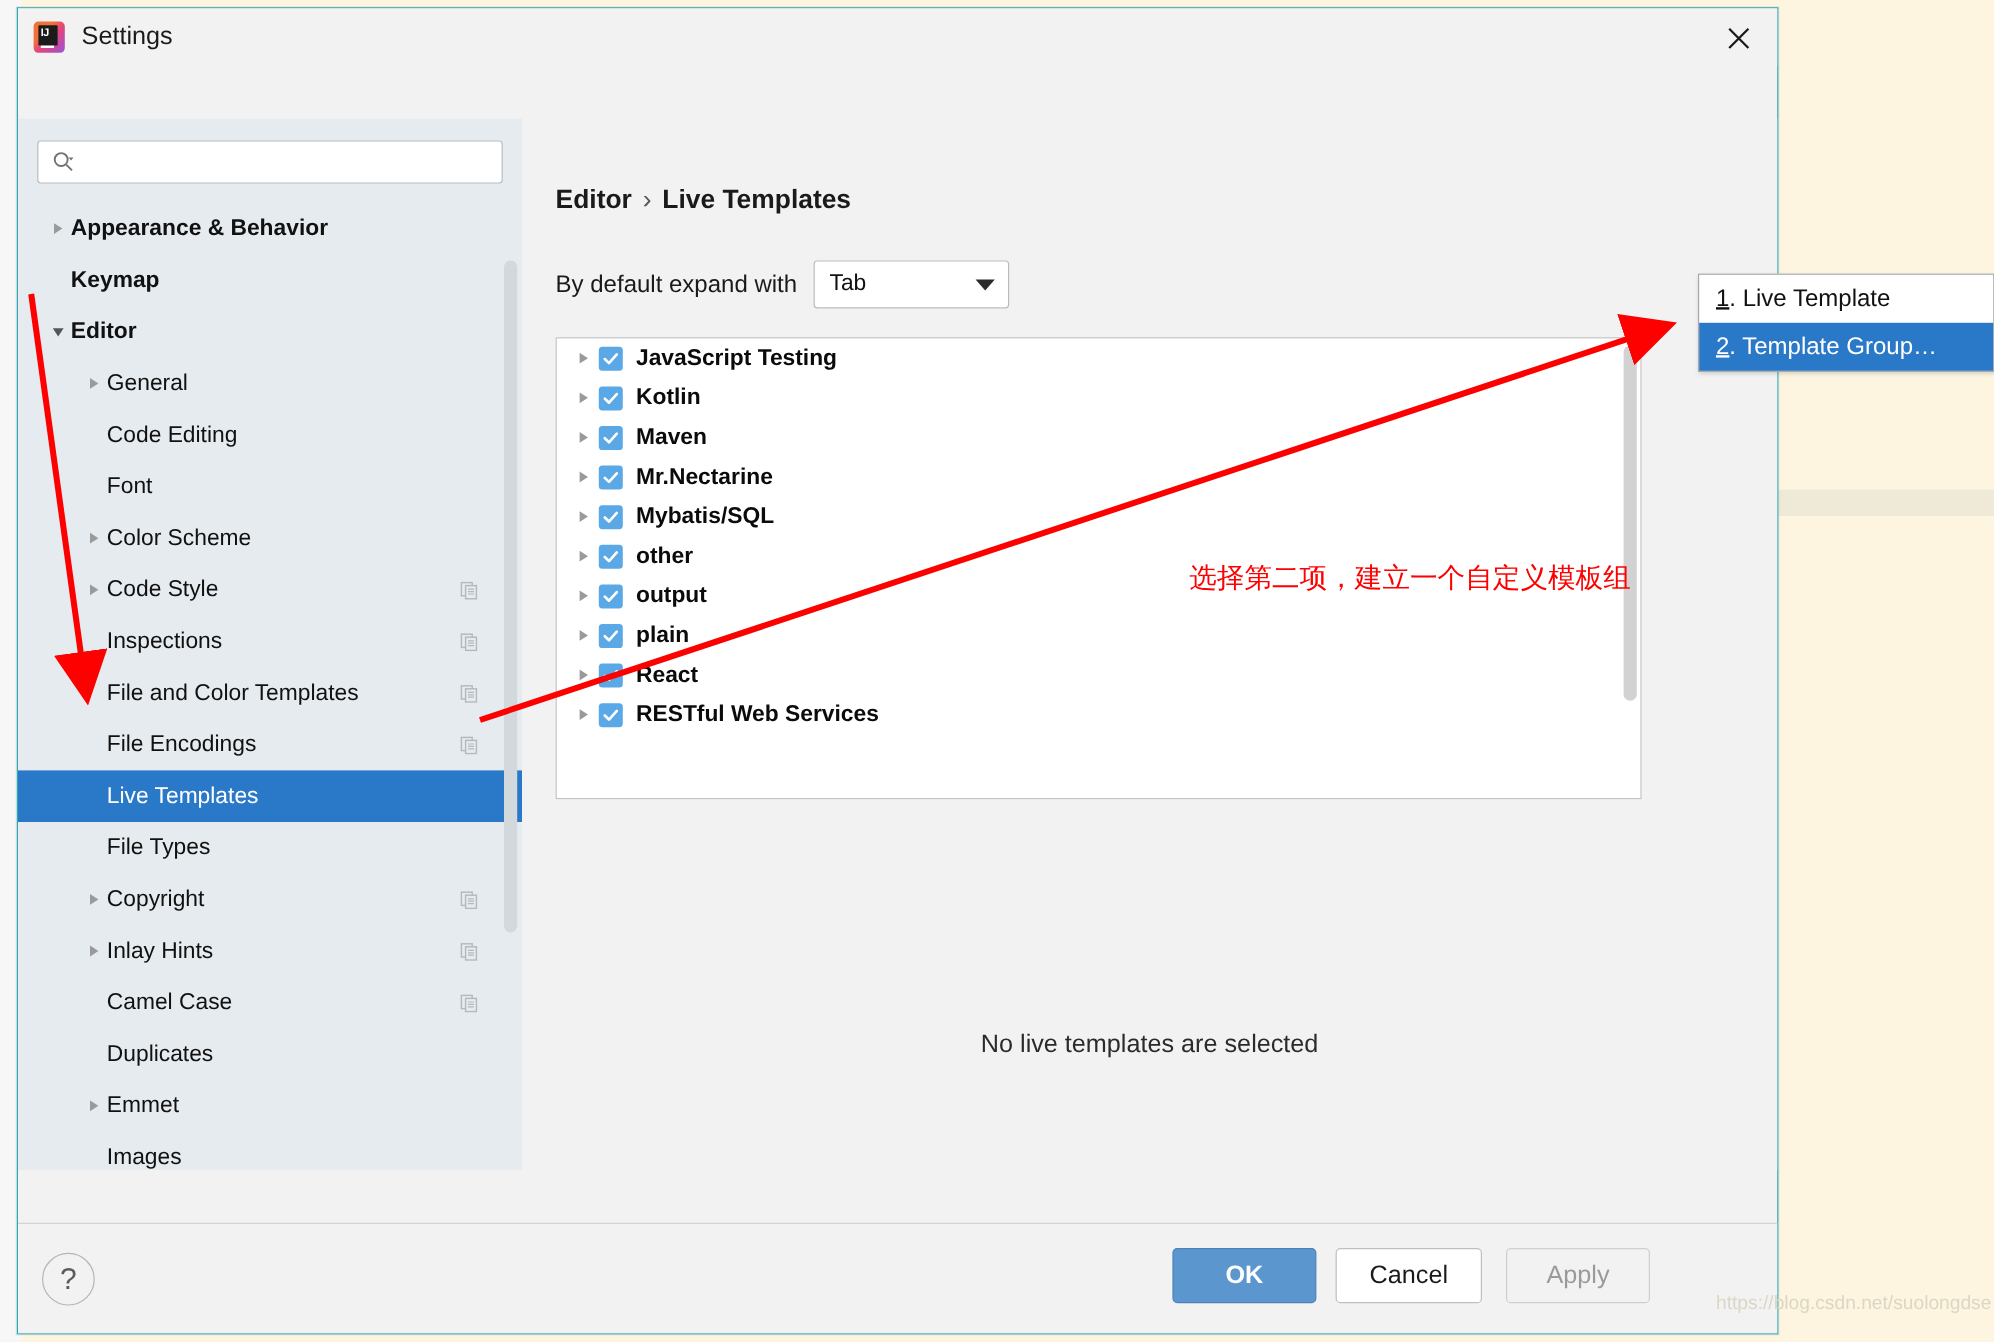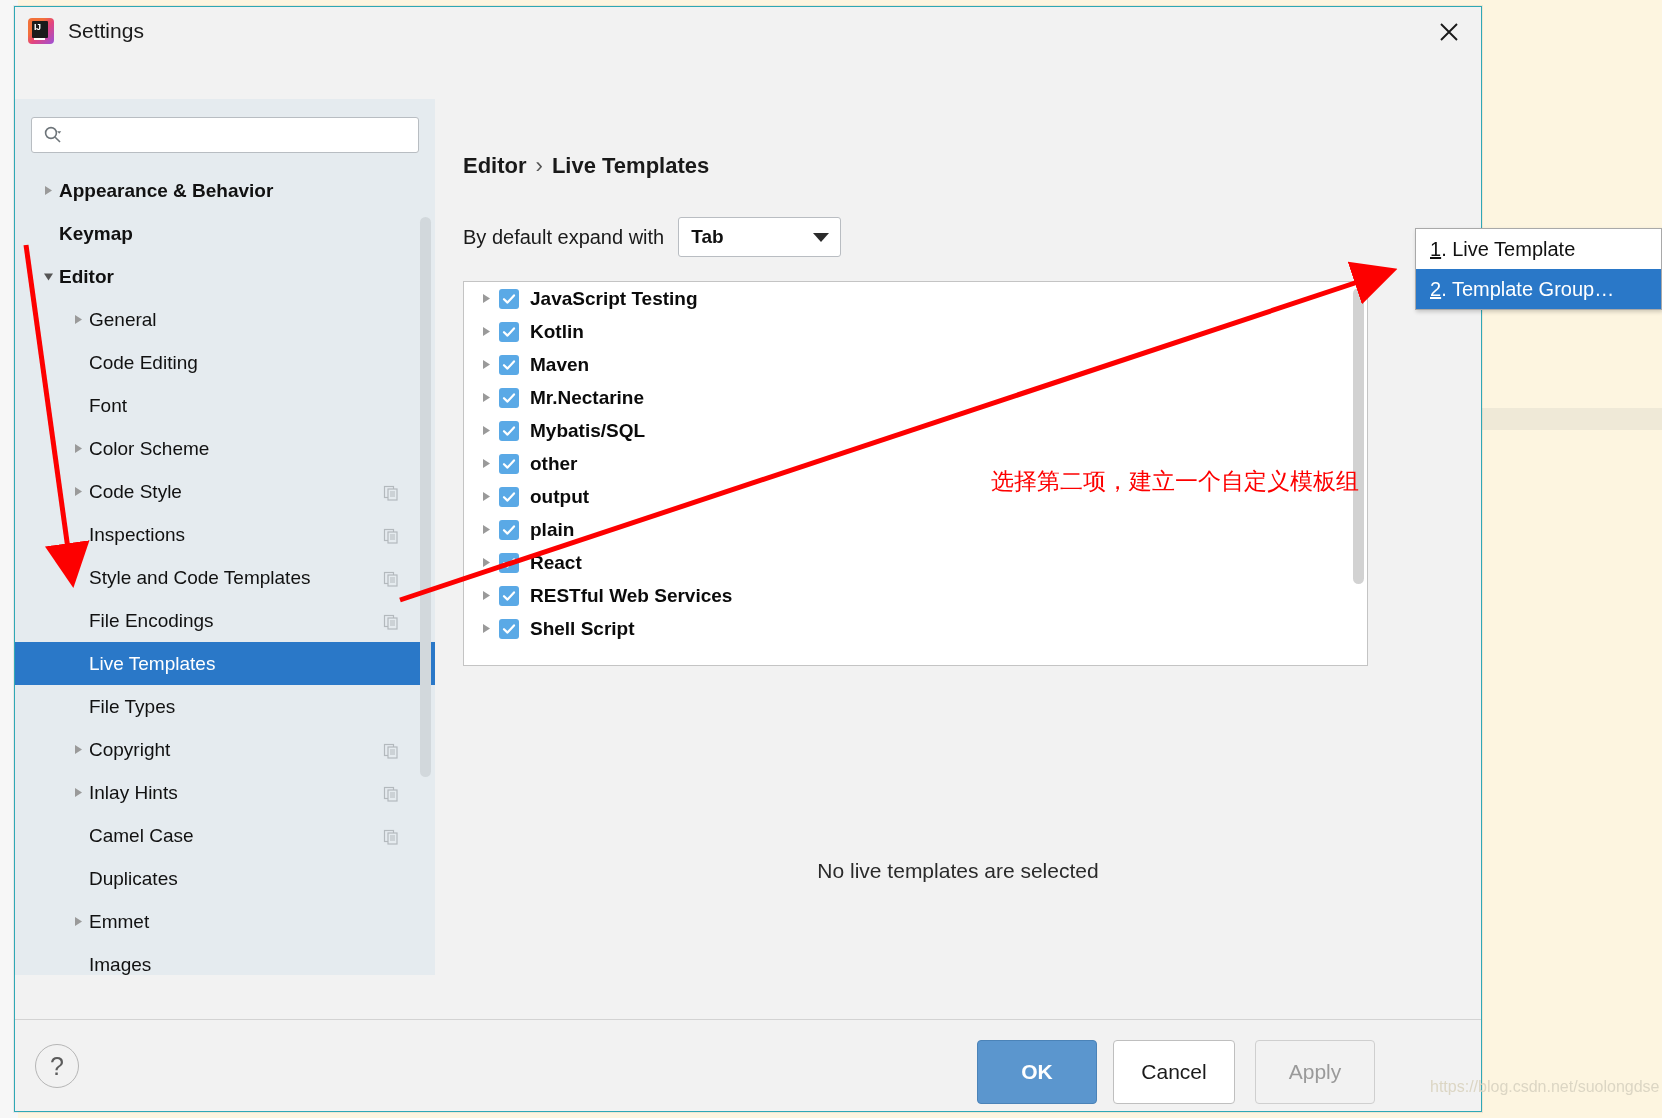--- a/index.html
+++ b/index.html
@@ -82,21 +82,21 @@
   .main { flex:1 1 auto; background:#f2f2f2; position:relative; min-width:0; }
   .breadcrumb { position:absolute; left:28px; top:54px; font-size:22px; color:#1a1a1a; }
   .breadcrumb .crumb { font-weight:bold; }
   .breadcrumb .sep { margin:0 9px; color:#555; font-weight:normal; }
 
   .expandrow { position:absolute; left:28px; top:118px; display:flex; align-items:center; }
   .expandrow .lab { font-size:20px; color:#1a1a1a; }
   .combo {
     margin-left:14px; width:163px; height:40px; background:#fff;
     border:1px solid #b9bdc2; border-radius:3px; display:flex; align-items:center;
-    padding:0 12px 0 12px; cursor:pointer; position:relative;font-weight:bold;
+    padding:0 12px 0 12px; cursor:pointer; position:relative;
   }
   .combo .val { font-size:19px; color:#111; }
   .combo .dn { position:absolute; right:11px; width:0;height:0;
      border-left:8px solid transparent; border-right:8px solid transparent; border-top:9px solid #2b2b2b; }
 
   
   .listbox {
     position:absolute; left:28px; top:182px; width:905px; height:385px;
     background:#fff; border:1px solid #c4c4c4;
     overflow:hidden;
@@ -128,21 +128,21 @@
     flex:0 0 92px; height:92px; border-top:1px solid #d3d3d3;
     position:relative; background:#f2f2f2;
   }
   .help-btn {
     position:absolute; left:20px; top:24px; width:44px; height:44px;
     border:1px solid #b6b6b6; border-radius:50%; background:#f2f2f2;
     display:flex; align-items:center; justify-content:center;
     font-size:25px; color:#5c5c5c; cursor:pointer;
   }
   .btn {
-    position:absolute; top:20px; height:64px; border-radius:4px;
+    position:absolute; top:20px; height:46px; border-radius:4px;
     display:flex; align-items:center; justify-content:center;
     font-size:21px; cursor:pointer;
   }
   .btn-ok { left:962px; width:120px; background:#5b96ce; border:1px solid #4b83b8; color:#fff; font-weight:bold; }
   .btn-cancel { left:1098px; width:122px; background:#fff; border:1px solid #bfbfbf; color:#1a1a1a; }
   .btn-apply { left:1240px; width:120px; background:#f2f2f2; border:1px solid #cfcfcf; color:#9a9a9a; }
 
   
   .anno-layer { position:absolute; inset:0; pointer-events:none; z-index:60; }
   .anno-text {
@@ -257,21 +257,21 @@
             <span class="arrow" style="margin-left:52px"></span>
             <span class="lbl">Inspections</span>
             <span class="copyicon"><svg viewBox="0 0 16 16">
                 <rect x="1.5" y="1.5" width="9" height="11" stroke="#8b9196" fill="none" stroke-width="1.2"></rect>
                 <rect x="5" y="4" width="9" height="11" stroke="#8b9196" fill="#e5ebef" stroke-width="1.2"></rect>
                 <path d="M7 7 H12 M7 9 H12 M7 11 H12" stroke="#8b9196" stroke-width="1"></path>
               </svg></span>
           </div>
           <div class="tnode">
             <span class="arrow" style="margin-left:52px"></span>
-            <span class="lbl">Style and Code Templates</span>
+            <span class="lbl">File and Color Templates</span>
             <span class="copyicon"><svg viewBox="0 0 16 16">
                 <rect x="1.5" y="1.5" width="9" height="11" stroke="#8b9196" fill="none" stroke-width="1.2"></rect>
                 <rect x="5" y="4" width="9" height="11" stroke="#8b9196" fill="#e5ebef" stroke-width="1.2"></rect>
                 <path d="M7 7 H12 M7 9 H12 M7 11 H12" stroke="#8b9196" stroke-width="1"></path>
               </svg></span>
           </div>
           <div class="tnode">
             <span class="arrow" style="margin-left:52px"></span>
             <span class="lbl">File Encodings</span>
             <span class="copyicon"><svg viewBox="0 0 16 16">
@@ -485,33 +485,20 @@
                 <svg viewBox="0 0 11 11">
                   <path d="M2 1 L9 5.5 L2 10 z" fill="#9a9a9a"></path>
                 </svg>
               </span>
               <span class="cbox">
                 <svg viewBox="0 0 14 14">
                   <path d="M2 7.2 L5.5 10.6 L12 3.4" stroke="#fff" stroke-width="2.2" fill="none" stroke-linecap="round" stroke-linejoin="round"></path>
                 </svg>
               </span>
               <span>RESTful Web Services</span>
-            </div>
-            <div class="lrow">
-              <span class="ar">
-                <svg viewBox="0 0 11 11">
-                  <path d="M2 1 L9 5.5 L2 10 z" fill="#9a9a9a"></path>
-                </svg>
-              </span>
-              <span class="cbox">
-                <svg viewBox="0 0 14 14">
-                  <path d="M2 7.2 L5.5 10.6 L12 3.4" stroke="#fff" stroke-width="2.2" fill="none" stroke-linecap="round" stroke-linejoin="round"></path>
-                </svg>
-              </span>
-              <span>Shell Script</span>
             </div>
           </div>
         <div class="list-scroll"></div>
       </div>
 
       <div class="empty-msg">No live templates are selected</div>
     </div>
   </div>
 
   <div class="footer">

